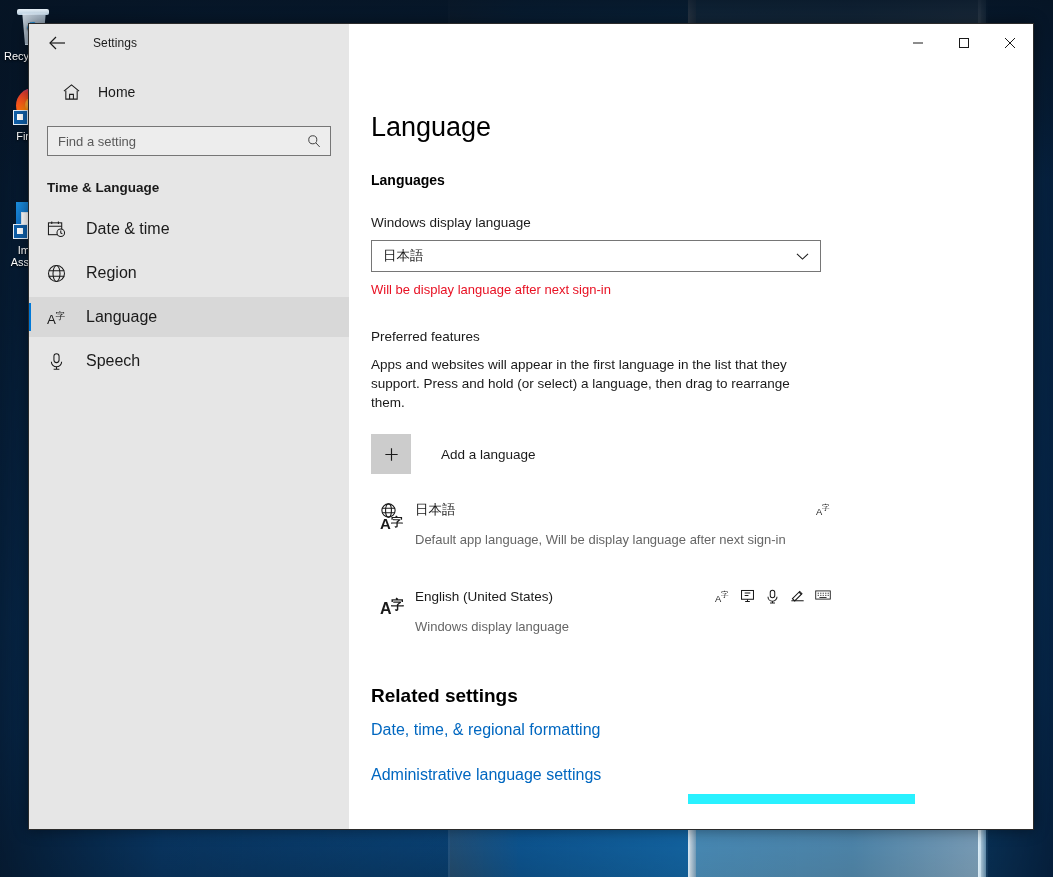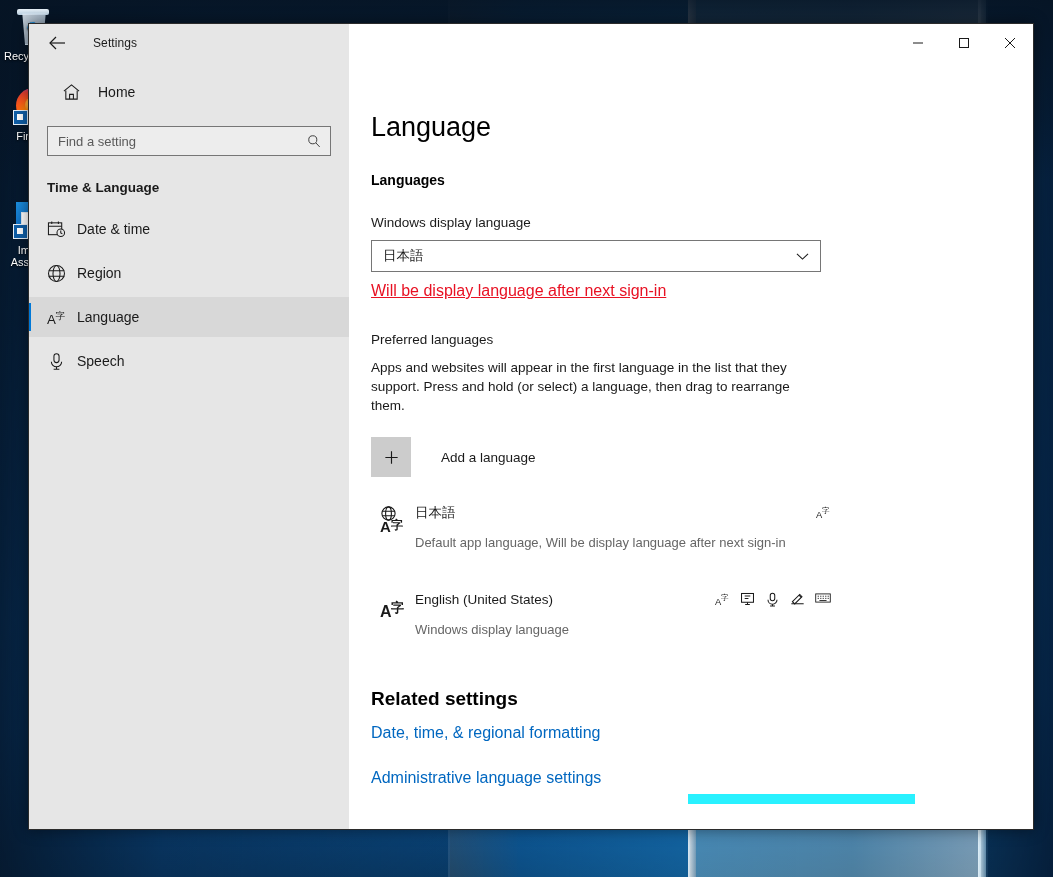--- a/index.html
+++ b/index.html
@@ -236,21 +236,21 @@
     cursor: default;
   }
   .nav-item.selected { background: #d8d8d8; }
   .nav-item.selected::before {
     content: "";
     position: absolute; left: -2px; top: 6px;
     width: 4px; height: 28px;
     background: #0078d7;
   }
   .nav-item .ico { width: 30px; display: flex; align-items: center; color: #1a1a1a; }
-  .nav-item .txt { font-size: 14px; color: #1a1a1a; margin-left: 0; }
+  .nav-item .txt { font-size: 16px; color: #1a1a1a; margin-left: 9px; }
 
   
   .content {
     flex: 1;
     background: #ffffff;
     padding: 52px 0 0 22px;
     box-sizing: border-box;
     overflow: hidden;
     position: relative;
   }
@@ -290,24 +290,23 @@
   .combo .chev { padding-right: 11px; color: #1a1a1a; display: flex; align-items: center; }
 
   .desc {
     font-size: 13.5px;
     color: #1a1a1a;
     line-height: 19px;
     width: 440px;
     margin-top: 11px;
   }
   .warn {
-    font-size: 16px;
+    font-size: 13px;
     color: #e81123;
     margin-top: 10px;
-    text-decoration: underline;
   }
   .sub-label {
     font-size: 13.5px;
     color: #1a1a1a;
     margin-top: 32px;
   }
 
   .add-row {
     display: flex; align-items: center;
     margin-top: 22px;
@@ -536,21 +535,21 @@
         <span class="chev">
           <svg width="13" height="9" viewBox="0 0 14 9" fill="none" stroke="currentColor" stroke-width="1.1">
             <path d="M1 1.6L7 7.2l6-5.6"></path>
           </svg>
         </span>
       </div>
 
 
       <div class="warn">Will be display language after next sign-in</div>
 
-      <div class="sub-label">Preferred languages</div>
+      <div class="sub-label">Preferred features</div>
 
       <div class="desc" style="width:445px">Apps and websites will appear in the first language in the list that they support. Press and hold (or select) a language, then drag to rearrange them.</div>
 
       <div class="add-row">
         <span class="add-sq">
           <svg width="17" height="17" viewBox="0 0 18 18" stroke="currentColor" stroke-width="1.2">
             <path d="M9 2.5v13M2.5 9h13"></path>
           </svg>
         </span>
         <span class="add-txt">Add a language</span>

